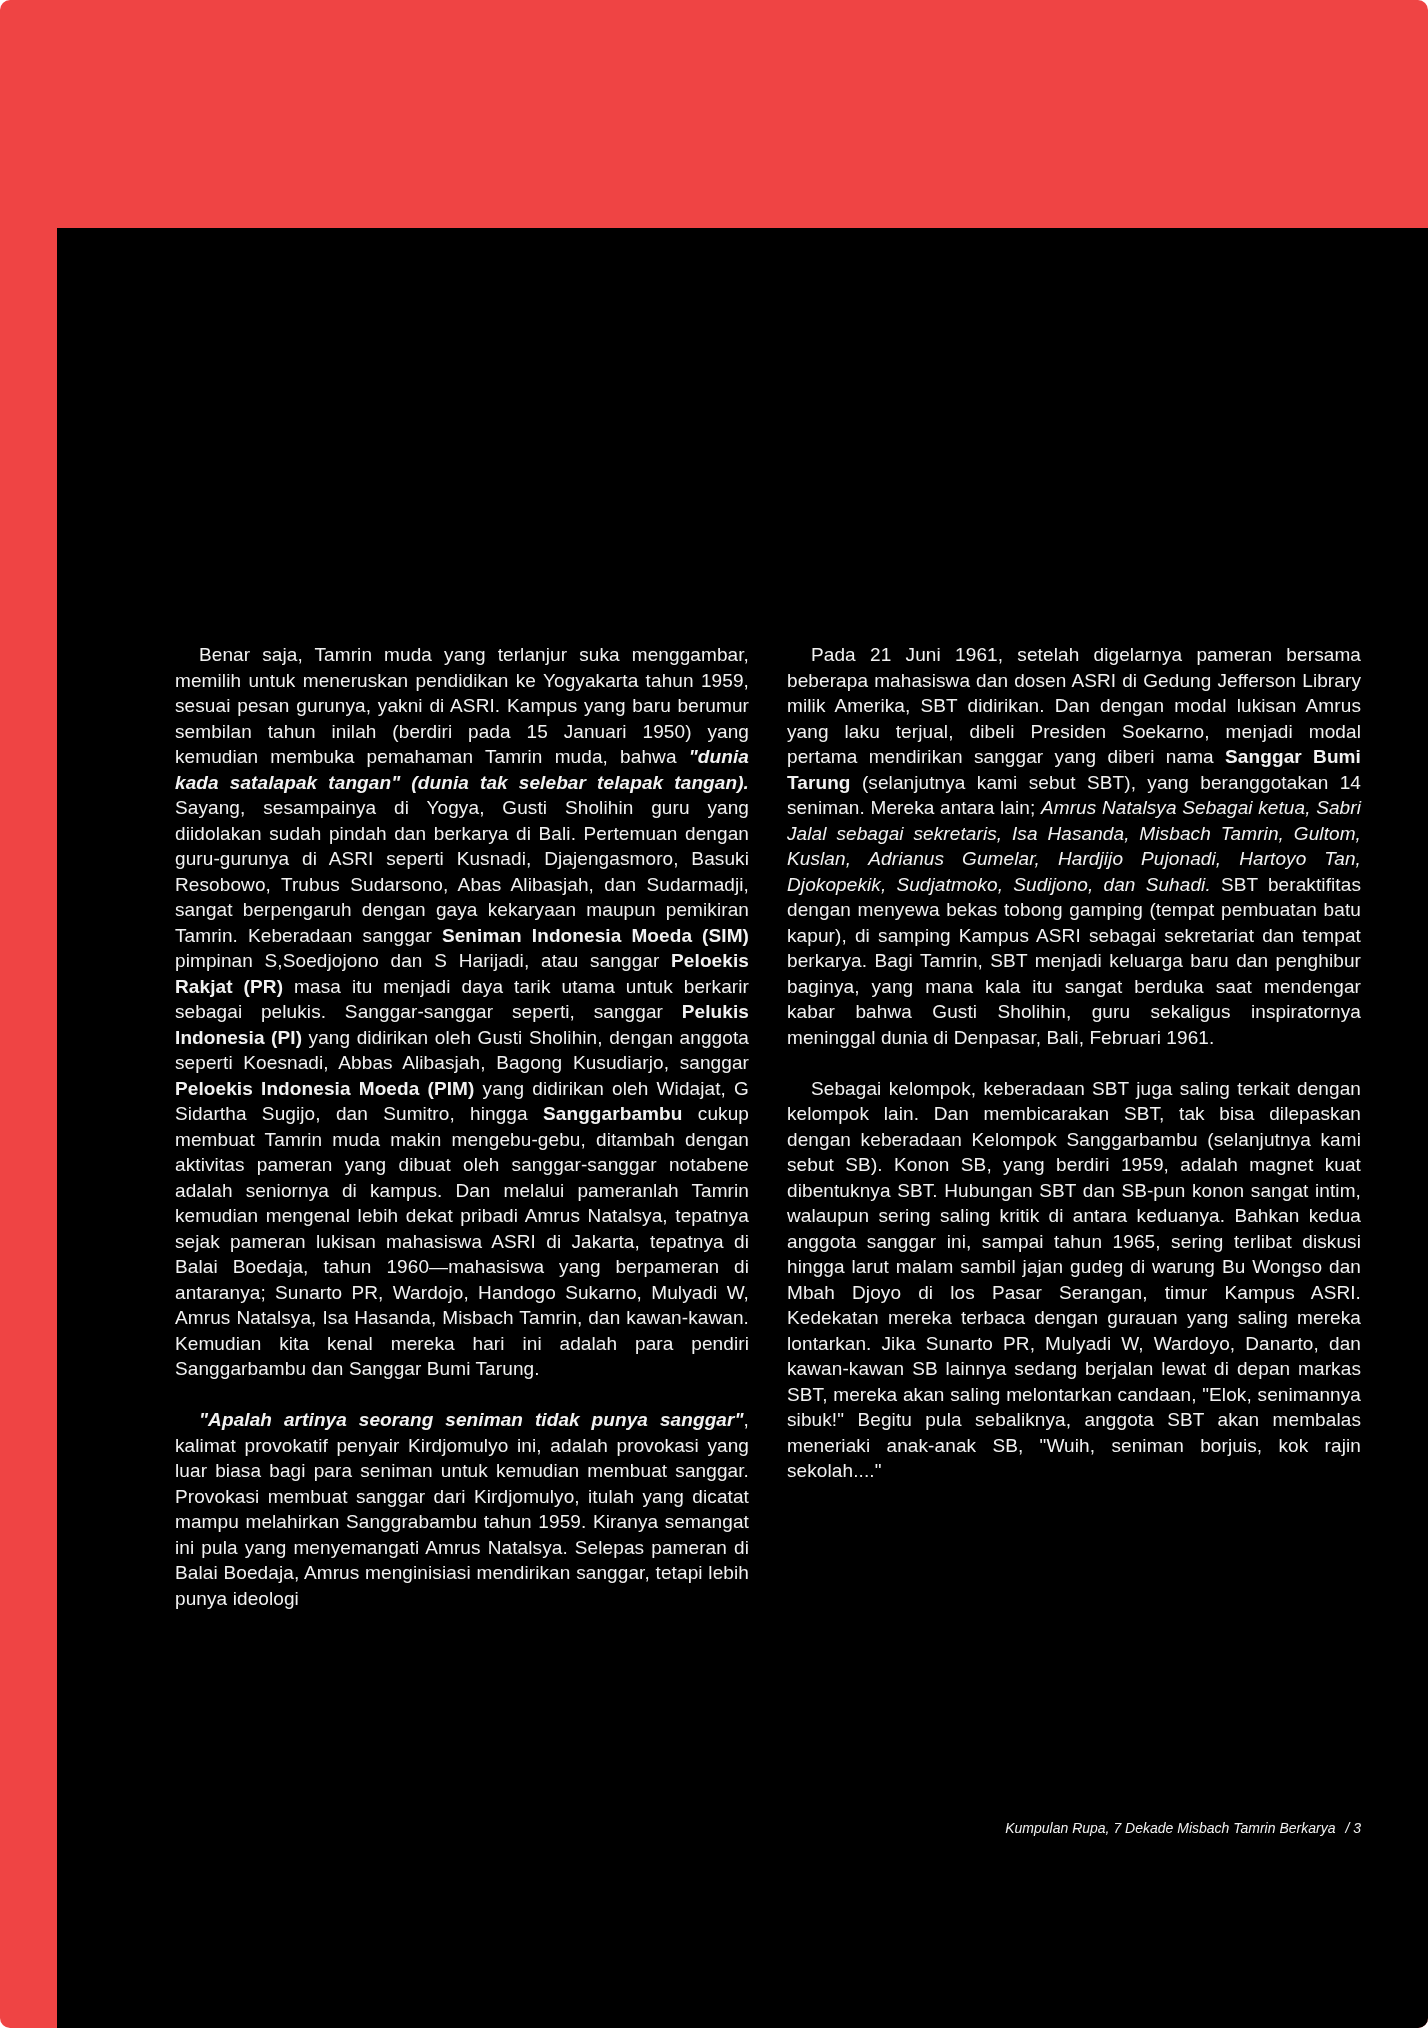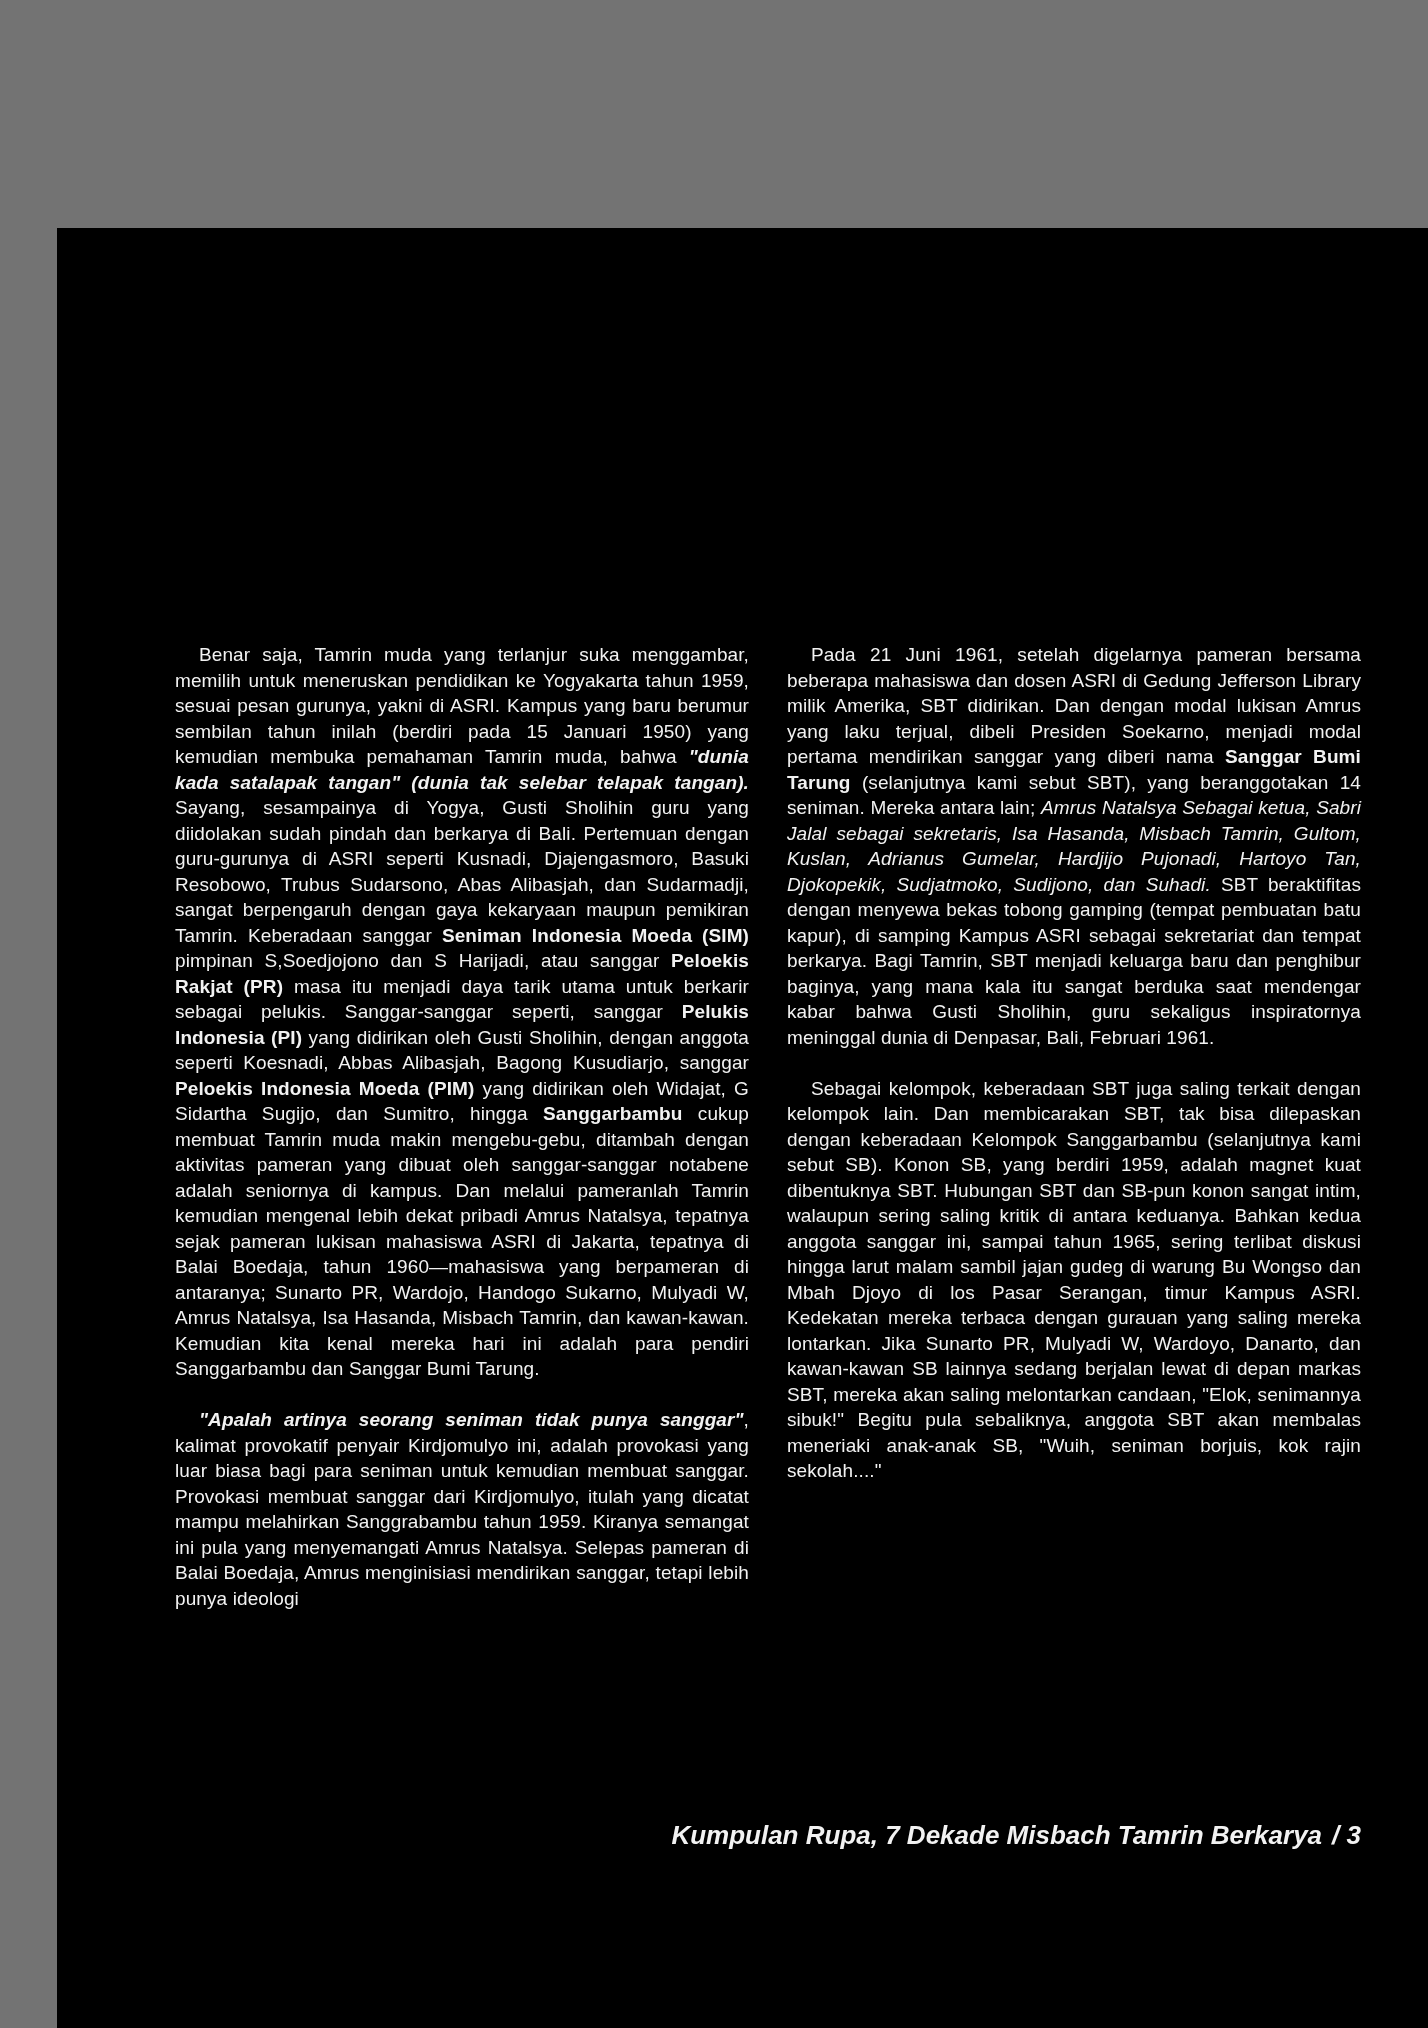--- a/index.html
+++ b/index.html
@@ -1,22 +1,23 @@
 <!DOCTYPE html>
 <html><head>
 <meta charset="utf-8">
 <style>
   html, body { margin: 0; padding: 0; background: #ffffff; }
   .page {
     position: relative;
     width: 1428px;
     height: 2028px;
-    background: #737373;
+    background: #ef4444;
     overflow: hidden;
     font-family: "Liberation Sans", sans-serif;
+    border-radius: 10px;
   }
   .printed-area {
     position: absolute;
     left: 57px;
     top: 228px;
     right: 0;
     bottom: 0;
     background: #000000;
   }
   .text-columns {
@@ -42,22 +43,22 @@
   .seg-b  { font-weight: 700; }
   .seg-i  { font-style: italic; }
   .seg-bi { font-weight: 700; font-style: italic; }
   .footer {
     position: absolute;
     left: 118px;
     top: 1592px;
     width: 1186px;
     text-align: right;
     color: #f2f2f2;
-    font-size: 26px;
-    font-weight: 700;
+    font-size: 14px;
+    font-weight: 400;
     font-style: italic;
   }
   .footer .footer-page { margin-left: 10px; }
 </style>
 </head>
 <body>
 
 <div class="page">
   <div class="printed-area">
     <div class="text-columns">

